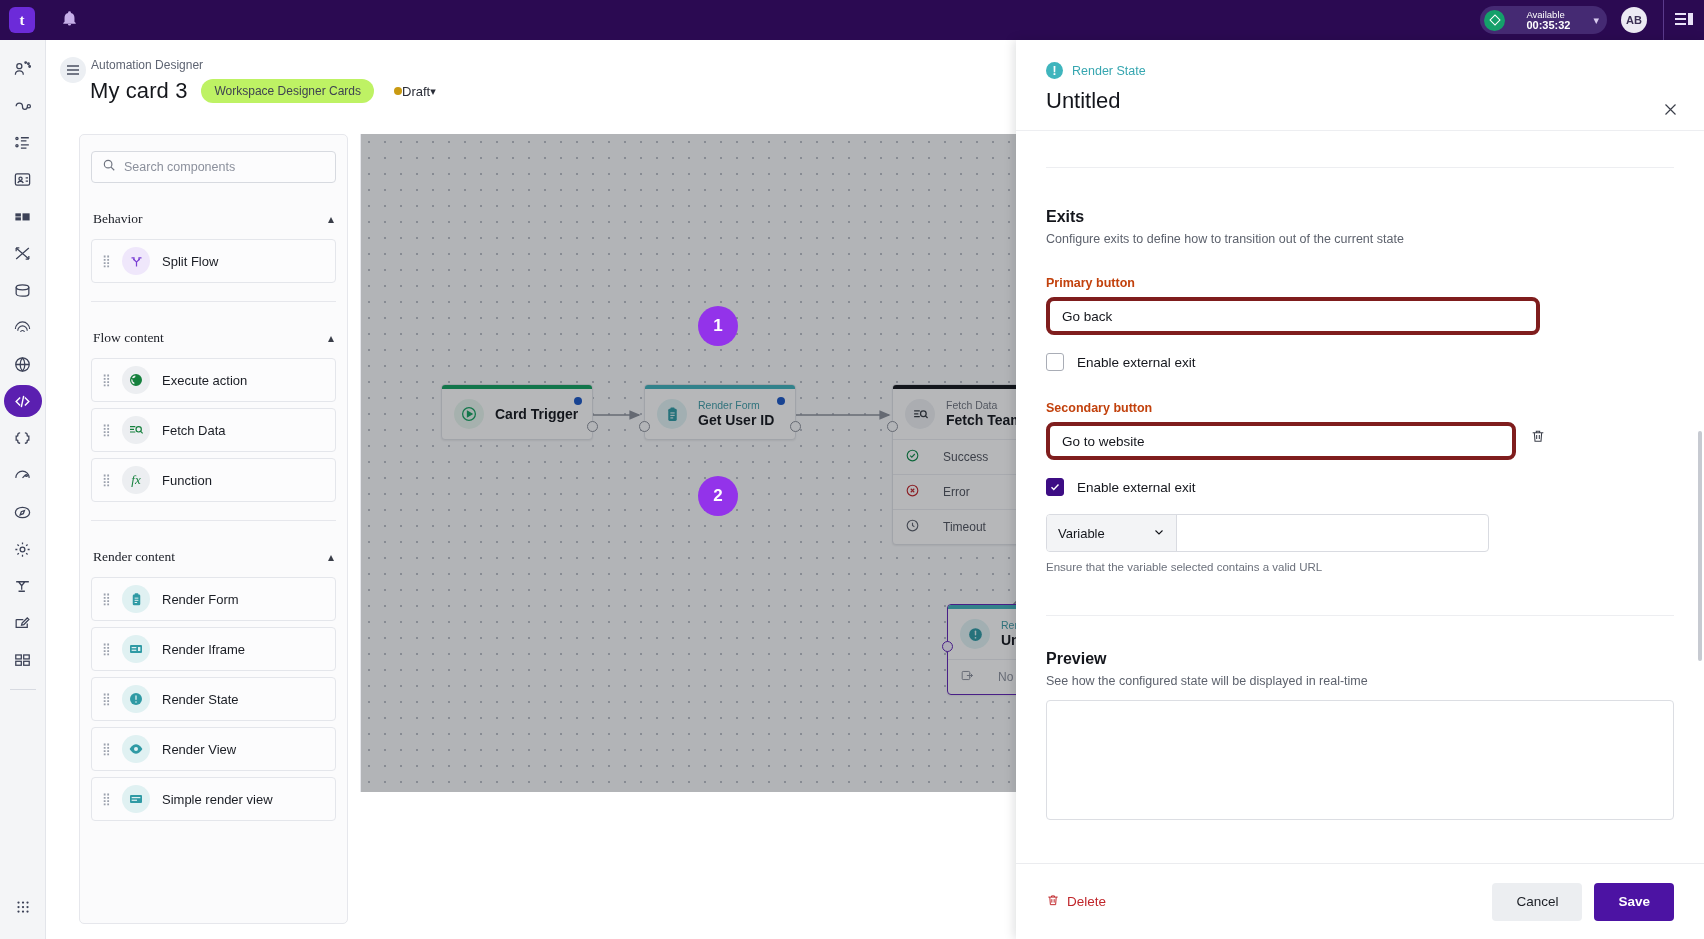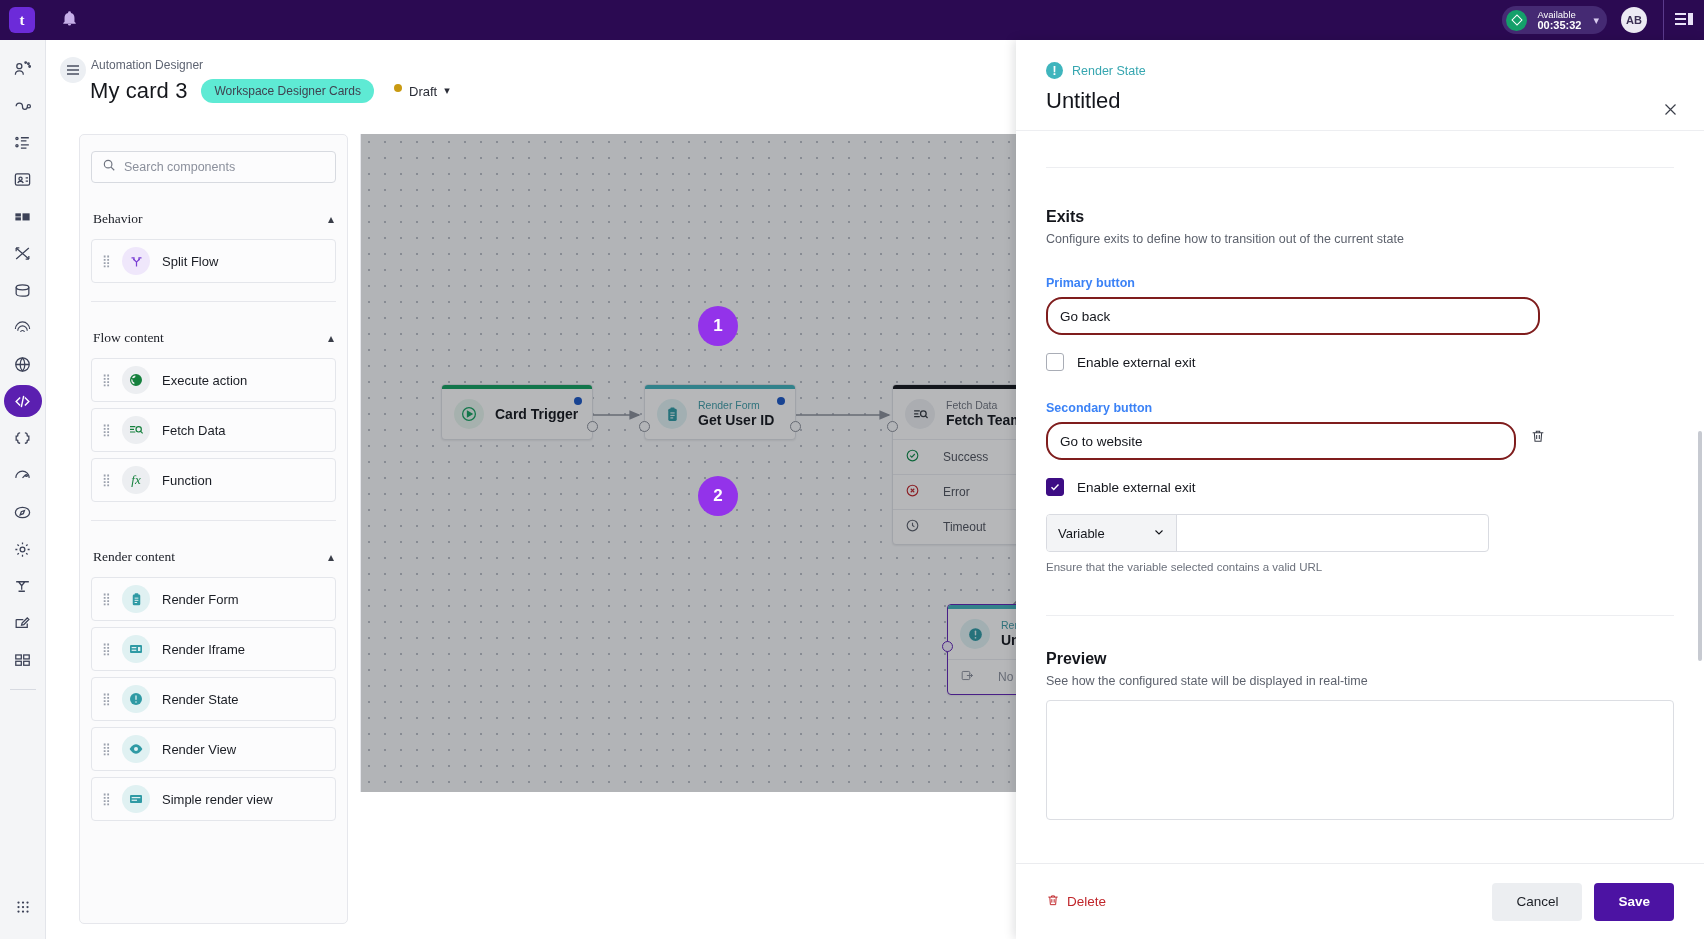--- a/index.html
+++ b/index.html
@@ -17,21 +17,21 @@
     background: #2b0a52; display: flex; align-items: center; z-index: 40;
   }
   .logo-tile {
     width: 26px; height: 26px; margin-left: 9px; border-radius: 6px;
     background: #6c2bd9; color: #fff; display: flex; align-items: center; justify-content: center;
     font-size: 15px; font-weight: 700; font-family: "Liberation Serif", serif;
   }
   .bell { margin-left: 26px; color: #c6aee8; font-size: 17px; line-height: 1; }
   .topbar-right { margin-left: auto; display: flex; align-items: center; height: 40px; }
   .avail-pill {
-    display: flex; align-items: center; gap: 10px;
+    display: flex; align-items: center; gap: 21px;
     background: #452a73; border-radius: 16px; height: 28px; padding: 0 8px 0 4px;
   }
   .avail-dot {
     width: 21px; height: 21px; border-radius: 50%; background: #14a06a;
     display: flex; align-items: center; justify-content: center;
   }
   .avail-dot i {
     display:block; width: 8px; height: 8px; border: 1.6px solid #fff; transform: rotate(45deg);
   }
   .avail-text { color: #fff; font-size: 9.5px; line-height: 11px; }
@@ -66,23 +66,23 @@
 
   .hdr { position: absolute; top: 0; left: 0; width: 100%; height: 82px; }
   .hamb {
     position: absolute; left: 8px; top: 17px; width: 26px; height: 26px; border-radius: 50%;
     background: #eceff3; display: flex; align-items: center; justify-content: center; color: #4a5061;
   }
   .crumb { position: absolute; left: 39px; top: 18px; font-size: 12px; color: #5e6472; }
   .title-row { position: absolute; left: 38px; top: 38px; display: flex; align-items: center; gap: 14px; }
   .page-title { font-size: 22px; font-weight: 400; color: #15171c; letter-spacing: .1px; }
   .ws-chip {
-    background: #5eead4; border-radius: 12px; padding: 5px 13px; font-size: 12px; color: #3f4351; text-align: right;
-  }
-  .draft { display: flex; gap: 7px; margin-left: 6px; }
+    background: #bef264; border-radius: 12px; padding: 5px 13px; font-size: 12px; color: #3f4351; text-align: right;
+  }
+  .draft { display: flex; align-items: center; margin-left: 6px; }
   .draft-dot { width: 8px; height: 8px; border-radius: 50%; background: #c99a12; }
   .draft-lbl { font-size: 13px; color: #2a2d37; }
   .draft-chev { font-size: 11px; color: #2a2d37; }
 
   
   .panel {
     position: absolute; left: 27px; top: 94px; width: 269px; height: 790px;
     background: #fbfbfc; border: 1px solid #e6e7ec; border-radius: 5px;
   }
   .search-box {
@@ -155,23 +155,23 @@
   .side-kind { display: flex; align-items: center; gap: 9px; }
   .side-kind-ic { width: 17px; height: 17px; border-radius: 50%; background: #3fb5bd; color: #fff;
     font-size: 12px; font-weight: 700; display: flex; align-items: center; justify-content: center; line-height: 1; }
   .side-kind-lbl { font-size: 12.5px; color: #36a6b0; }
   .side-title { font-size: 22px; font-weight: 400; color: #14161c; margin-top: 9px; }
   .x-close { position: absolute; right: 26px; top: 62px; font-size: 17px; color: #3b3f4a; }
   .side-body { flex: 1; overflow: hidden; padding: 0 30px; position: relative; }
   .hr { height: 1px; background: #edeef1; margin: 36px 0 0; }
   .sec-title { font-size: 16px; font-weight: 700; color: #14161c; margin-top: 40px; }
   .sec-sub { font-size: 12.5px; color: #5d626d; margin-top: 6px; }
-  .fld-label { font-size: 12.5px; font-weight: 700; color: #3b82f6; margin-top: 30px; }
+  .fld-label { font-size: 12.5px; font-weight: 700; color: #c2410c; margin-top: 30px; }
   .txtin {
-    margin-top: 7px; height: 38px; border: 2px solid #7f1d1d; border-radius: 16px;
+    margin-top: 7px; height: 38px; border: 4px solid #7f1d1d; border-radius: 8px;
     display: flex; align-items: center; padding: 0 12px; font-size: 13.5px; color: #14161c; background: #fff;
   }
   .cb-row { display: flex; align-items: center; gap: 13px; margin-top: 18px; }
   .cb { width: 18px; height: 18px; border: 1.6px solid #a9adb6; border-radius: 3px; background: #fff; }
   .cb.on { background: #3d0d84; border-color: #3d0d84; color: #fff; display: flex; align-items: center; justify-content: center; }
   .cb-lbl { font-size: 13.5px; color: #14161c; }
   .row-flex { display: flex; align-items: center; gap: 14px; }
   .trash { color: #3b3f4a; font-size: 15px; }
   .combo { margin-top: 18px; display: flex; border: 1px solid #d9dbe1; border-radius: 4px; overflow: hidden; height: 38px; width: 443px; justify-content: space-between; }
   .combo .left { width: 130px; background: #f3f4f6; display: flex; align-items: center; justify-content: space-between;

